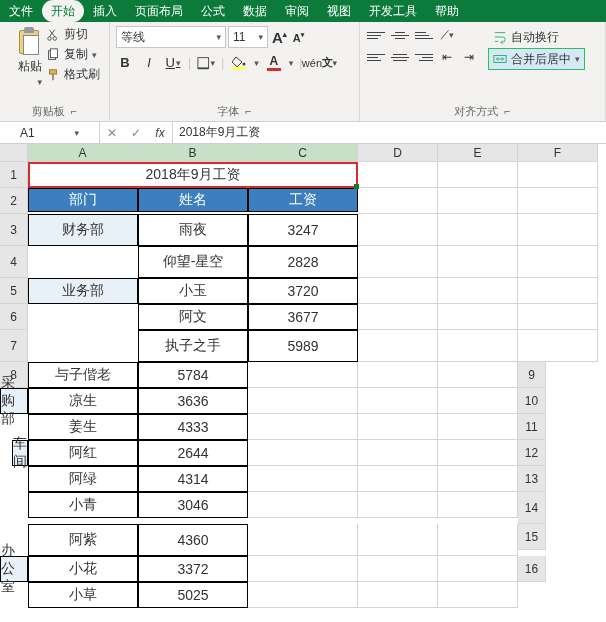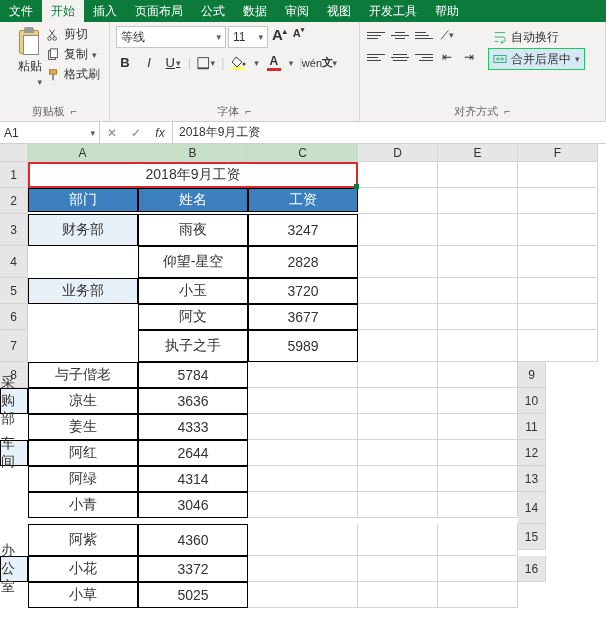--- a/index.html
+++ b/index.html
@@ -1,20 +1,20 @@
 <!DOCTYPE html>
 <html><head>
 <meta charset="utf-8">
 <style>
   * { box-sizing: border-box; margin: 0; padding: 0; font-family: "Microsoft YaHei", sans-serif; }
   body { background: #fff; font-size: 12px; color: #333; width: 606px; overflow: hidden; }
 
   
   .menubar { display: flex; background: #0b7a3b; height: 22px; color: #fff; align-items: stretch; }
-  .tab { padding: 3px 9px; font-size: 12px; cursor: pointer; white-space: nowrap; }
+  .tab { padding: 3px 9px; font-size: 12px; cursor: pointer; white-space: nowrap; border-radius: 11px; }
   .tab.active { background: #f3f2f1; color: #0b7a3b; }
   .tab.file { background: #0b7a3b; color: #fff; }
 
   
   .ribbon { display: flex; background: #f3f2f1; border-bottom: 1px solid #d0d0d0; height: 100px; }
   .group { border-right: 1px solid #d9d9d9; padding: 4px 6px 2px 6px; display: flex; flex-direction: column; justify-content: space-between; }
   .group-label { text-align: center; font-size: 11px; color: #666; padding-top: 2px; }
   .group-body { display: flex; align-items: flex-start; gap: 4px; flex: 1; }
 
   
@@ -22,21 +22,21 @@
   .paste-icn { width: 26px; height: 30px; position: relative; }
   .paste-icn .board { position: absolute; left: 3px; top: 4px; width: 20px; height: 24px; background: #e8d28a; border: 1px solid #b58f2a; border-radius: 2px; }
   .paste-icn .clip { position: absolute; left: 8px; top: 1px; width: 10px; height: 6px; background: #9a9a9a; border-radius: 2px 2px 0 0; }
   .paste-icn .sheet { position: absolute; left: 7px; top: 9px; width: 16px; height: 20px; background: #fff; border: 1px solid #888; }
   .clip-right { display: flex; flex-direction: column; gap: 3px; font-size: 12px; }
   .clip-right .row { display: flex; align-items: center; gap: 4px; cursor: pointer; }
   .mini { width: 14px; height: 14px; display: inline-flex; align-items: center; justify-content: center; }
   .mini svg { width: 14px; height: 14px; }
 
   
-  .font-top { display: flex; gap: 2px; }
+  .font-top { display: flex; align-items: center; gap: 2px; }
   .sel { background: #fff; border: 1px solid #c6c6c6; height: 22px; display: flex; align-items: center; padding: 0 4px; font-size: 12px; }
   .sel.font { width: 110px; justify-content: space-between; }
   .sel.size { width: 40px; justify-content: space-between; }
   .dd { font-size: 9px; color: #555; }
   .aa-up, .aa-dn { font-weight: bold; padding: 0 2px; cursor: pointer; }
   .aa-up { font-size: 15px; } .aa-dn { font-size: 11px; }
   .font-bot { display: flex; align-items: center; gap: 6px; margin-top: 6px; }
   .fb { font-size: 13px; width: 18px; text-align: center; cursor: pointer; display:inline-flex; align-items:center; justify-content:center; }
   .fb .dd { margin-left: 1px; }
   .fb.bold { font-weight: bold; }
@@ -53,21 +53,21 @@
   .al .s { width: 60%; } .al .m { width: 80%; } .al .l { width: 100%; }
   .al.c span { margin: 0 auto; }
   .al.r span { margin-left: auto; }
   .wrap-btn, .merge-btn { display: flex; align-items: center; gap: 4px; border: 1px solid transparent; padding: 1px 4px; cursor: pointer; height: 22px; }
   .merge-btn { border: 1px solid #22c55e; background: #d6e8f5; }
   .indent { width: 18px; height: 18px; display: flex; align-items: center; justify-content: center; cursor: pointer; }
   .slant { width: 18px; height: 18px; display:flex; align-items:center; justify-content:center; cursor:pointer; }
 
   
   .fbar { display: flex; align-items: stretch; border-bottom: 1px solid #d0d0d0; height: 22px; background: #fff; }
-  .namebox { width: 100px; border-right: 1px solid #d0d0d0; display: flex; align-items: center; justify-content: space-between; padding: 0 4px; font-size: 12px; }
+  .namebox { width: 100px; border-right: 1px solid #d0d0d0; display: flex; align-items: center; justify-content: space-between; padding: 0 20px; font-size: 12px; }
   .fx-btns { display: flex; align-items: center; border-right: 1px solid #d0d0d0; }
   .fx-btns .b { width: 24px; text-align: center; color: #888; font-size: 12px; cursor: pointer; }
   .fx-btns .b.fx { font-style: italic; color: #444; }
   .formula { flex: 1; padding: 0 6px; display: flex; align-items: center; font-size: 12px; }
 
   
   .grid { display: grid; grid-template-columns: 28px 110px 110px 110px 80px 80px 80px; }
   .hd, .rh, .cell { border-right: 1px solid #d4d4d4; border-bottom: 1px solid #d4d4d4; display: flex; align-items: center; justify-content: center; background: #fff; font-size: 12px; }
   .hd { background: #e6e6e6; height: 18px; color: #333; }
   .rh { background: #e6e6e6; width: 28px; color: #333; }
@@ -344,21 +344,21 @@
     <div class="cell row-norm"></div>
     <div class="cell row-norm"></div>
     <div class="cell row-norm"></div>
     <div class="rh row-norm">10</div>
     <div class="td row-norm">姜生</div>
     <div class="td row-norm">4333</div>
     <div class="cell row-norm"></div>
     <div class="cell row-norm"></div>
     <div class="cell row-norm"></div>
     <div class="rh row-norm">11</div>
-    <div class="td dep row-norm" style="grid-row: span 4;">车间</div>
+    <div class="td dep row-norm" style="grid-row: span 4; margin-left: 12px;">车间</div>
     <div class="td row-norm">阿红</div>
     <div class="td row-norm">2644</div>
     <div class="cell row-norm"></div>
     <div class="cell row-norm"></div>
     <div class="cell row-norm"></div>
     <div class="rh row-norm">12</div>
     <div class="td row-norm">阿绿</div>
     <div class="td row-norm">4314</div>
     <div class="cell row-norm"></div>
     <div class="cell row-norm"></div>

